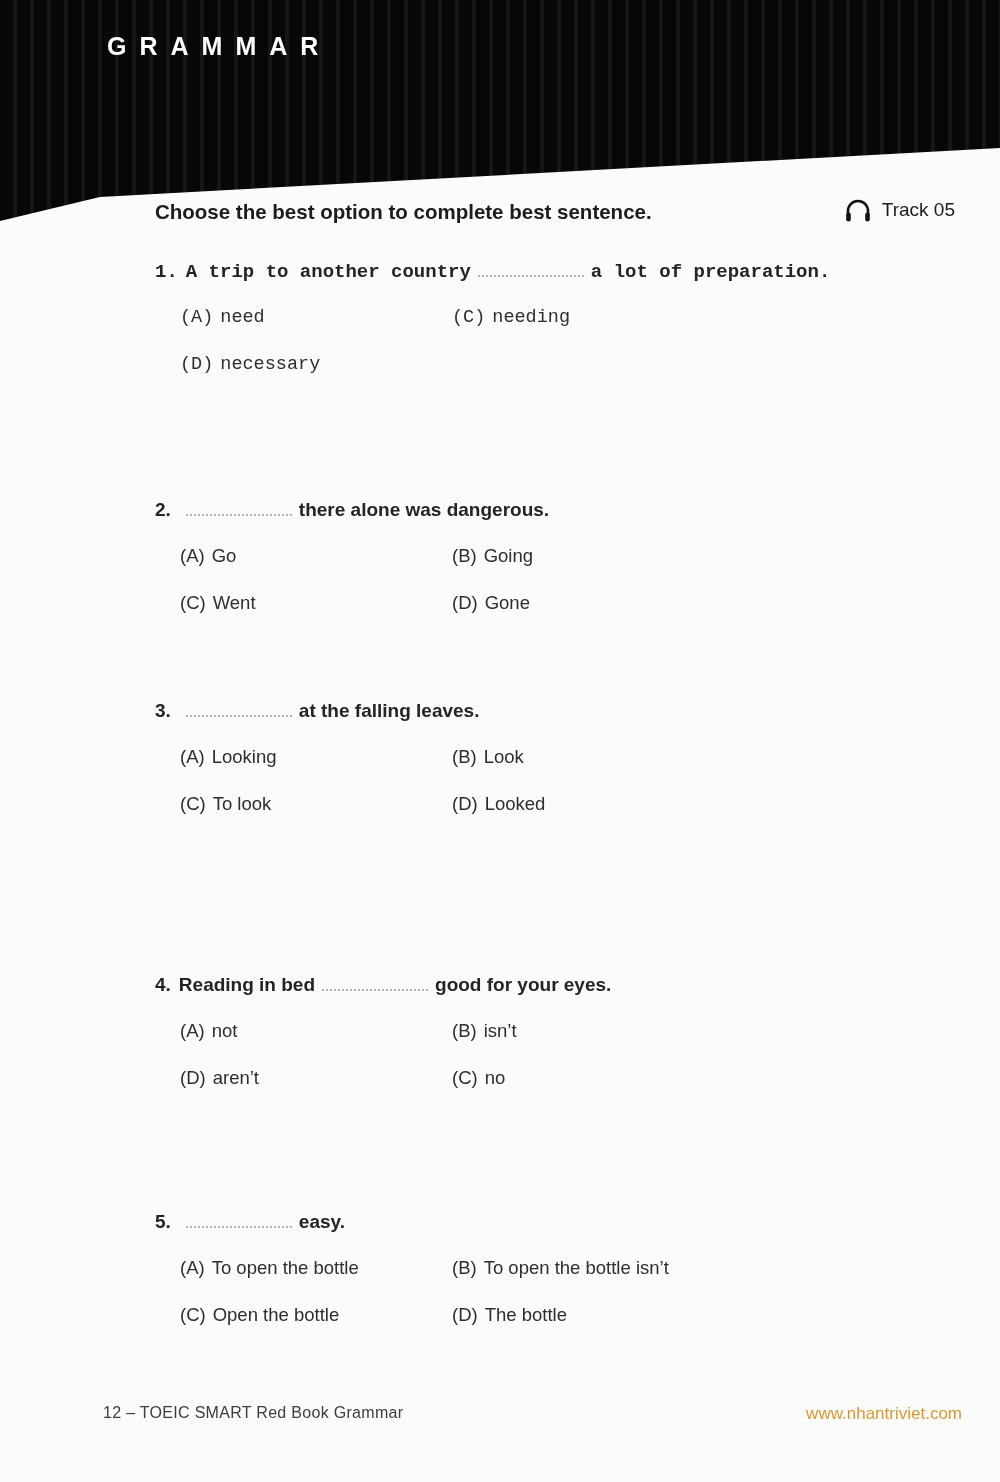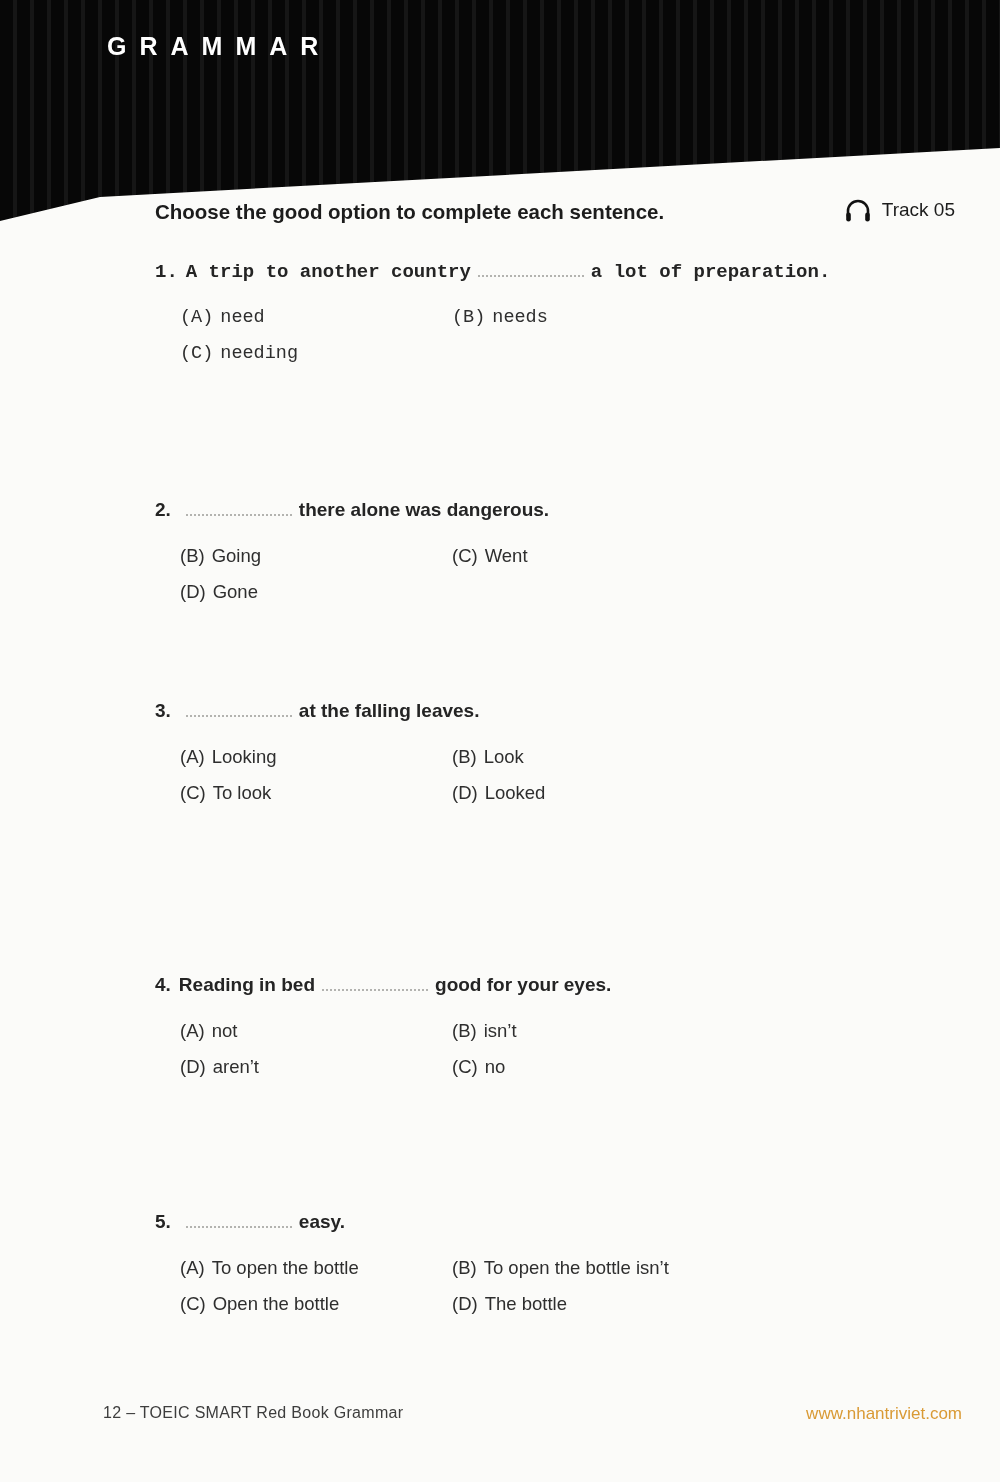--- a/index.html
+++ b/index.html
@@ -82,21 +82,21 @@
     height: 15px;
     margin: 0 7px;
     border-bottom: 2px dotted #b3b3b0;
     vertical-align: baseline;
   }
   .options {
     margin-top: 18px;
     margin-left: 25px;
     display: grid;
     grid-template-columns: 272px 1fr;
-    row-gap: 8px;
+    row-gap: 19px;
   }
   .option {
     font-size: 18.5px;
     line-height: 28px;
     color: #2e2e2e;
   }
   .option .letter { margin-right: 7px; }
 
   .q1 { top: 258px; font-family: Liberation Mono, monospace; }
   .q2 { top: 496px; }
@@ -121,48 +121,49 @@
 </style>
 </head>
 <body>
 
 <div class="page">
 
   <header class="banner">
     <div class="kicker">GRAMMAR</div>
   </header>
 
-  <h2 class="instruction">Choose the good option to complete each sentence.</h2>
+  <h2 class="instruction">Choose the best option to complete best sentence.</h2>
   <div class="track">
     <span>
       <svg width="30" height="28" viewBox="0 0 30 28" fill="none" xmlns="http://www.w3.org/2000/svg">
         <path d="M5 20 v-5 a10 10 0 0 1 20 0 v5" stroke="#111" stroke-width="2.6" fill="none" stroke-linecap="round"></path>
         <rect x="3.2" y="16.5" width="4.6" height="9" rx="2.3" fill="#111"></rect>
         <rect x="22.2" y="16.5" width="4.6" height="9" rx="2.3" fill="#111"></rect>
       </svg>
     </span>
     <span>Track 05</span>
   </div>
 
   <section class="question q1">
     <p class="stem">
       <span class="qnum">1.</span><span>A trip to another country</span><span class="blank"></span><span>a lot of preparation.</span>
     </p>
     <div class="options">
       <div class="option"><span class="letter">(A)</span><span>need</span></div>
-      <div class="option"><span class="letter">(B)</span><span>needs</span></div>
       <div class="option"><span class="letter">(C)</span><span>needing</span></div>
+      <div class="option"><span class="letter">(D)</span><span>necessary</span></div>
     </div>
   </section>
 
   <section class="question q2">
     <p class="stem">
       <span class="qnum">2.</span><span></span><span class="blank"></span><span>there alone was dangerous.</span>
     </p>
     <div class="options">
+      <div class="option"><span class="letter">(A)</span><span>Go</span></div>
       <div class="option"><span class="letter">(B)</span><span>Going</span></div>
       <div class="option"><span class="letter">(C)</span><span>Went</span></div>
       <div class="option"><span class="letter">(D)</span><span>Gone</span></div>
     </div>
   </section>
 
   <section class="question q3">
     <p class="stem">
       <span class="qnum">3.</span><span></span><span class="blank"></span><span>at the falling leaves.</span>
     </p>

